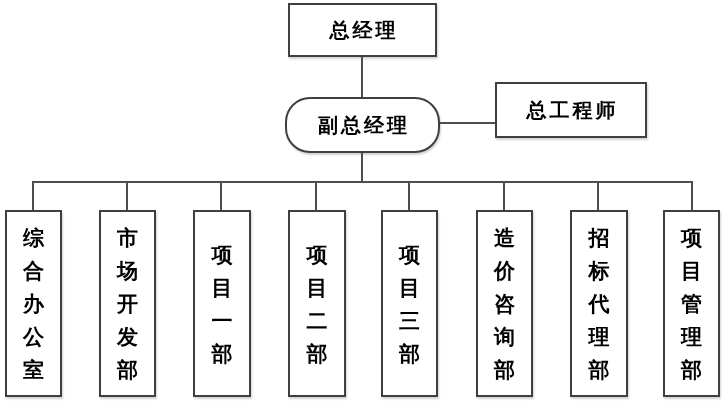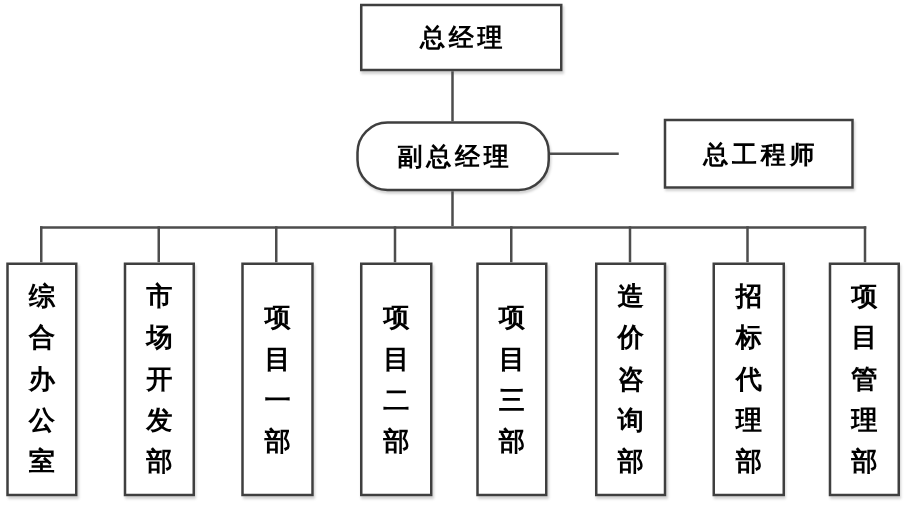--- a/index.html
+++ b/index.html
@@ -49,29 +49,29 @@
   .line {
     position: absolute;
     background: var(--line, #4d4d4d);
   }
 </style>
 </head>
 <body>
 
 <div class="canvas">
 
-  <div class="node node-h" style="left:288px; top:3px; width:162px; height:54px;">
+  <div class="node node-h" style="left:288px; top:3px; width:149px; height:54px;">
     <span>总经理</span>
   </div>
 
   <div class="node node-h" style="left:285px; top:97px; width:155px; height:56px;border-radius:25px;">
     <span>副总经理</span>
   </div>
 
-  <div class="node node-h" style="left:495px; top:95px; width:152px; height:56px;margin-left:36px;">
+  <div class="node node-h" style="left:495px; top:82px; width:152px; height:56px;">
     <span>总工程师</span>
   </div>
 
   <div class="line" style="left:361px; top:57px; width:2px; height:40px;"></div>
   <div class="line" style="left:440px; top:122px; width:55px; height:2px;"></div>
   <div class="line" style="left:361px; top:153px; width:2px; height:28px;"></div>
   <div class="line" style="left:32px; top:181px; width:661px; height:2px;"></div>
 
   <div class="line" style="left:32px;  top:181px; width:2px; height:29px;"></div>
   <div class="line" style="left:126px; top:181px; width:2px; height:29px;"></div>

